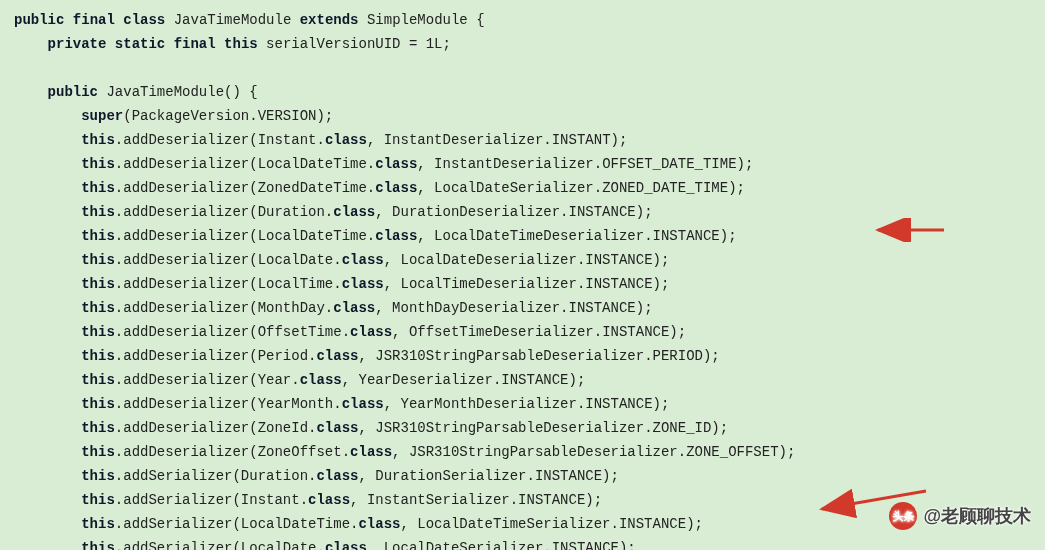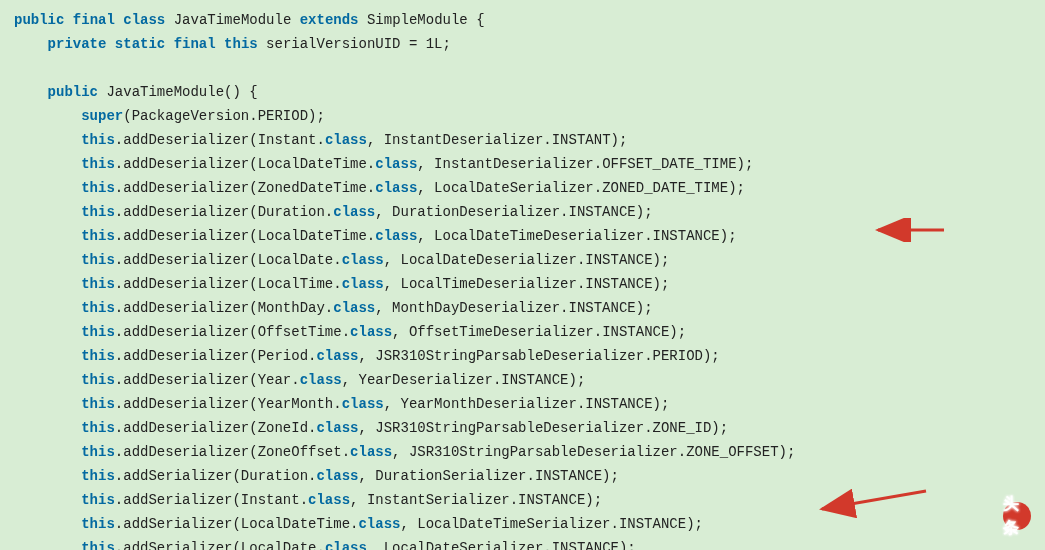--- a/index.html
+++ b/index.html
@@ -12,21 +12,21 @@
     width: 1045px;
     height: 550px;
     overflow: hidden;
     position: relative;
   }
   .code-area {
     padding: 8px 0 0 14px;
     color: #222;
     white-space: pre;
   }
-  .kw { color: #0369a1; font-weight: bold; }
+  .kw { color: #0f172a; font-weight: bold; }
   .arrow {
     position: absolute;
     pointer-events: none;
   }
   .arrow svg { display: block; }
   .watermark {
     position: absolute;
     right: 14px;
     bottom: 20px;
     display: flex;
@@ -40,32 +40,32 @@
   }
   .watermark-logo {
     width: 28px;
     height: 28px;
     border-radius: 50%;
     background: #d2392b;
     display: flex;
     align-items: center;
     justify-content: center;
     color: #fff;
-    font-size: 16px;
+    font-size: 11px;
     font-weight: bold;
   }
 </style>
 </head>
 <body>
 
 <div class="code-area"><span><span class="kw">public</span> <span class="kw">final</span> <span class="kw">class</span> <span>JavaTimeModule</span> <span class="kw">extends</span> <span>SimpleModule {</span></span>
 <span>    <span class="kw">private</span> <span class="kw">static</span> <span class="kw">final</span> <span class="kw">this</span> <span>serialVersionUID = 1L;</span></span>
 
 <span>    <span class="kw">public</span> <span>JavaTimeModule() {</span></span>
-<span>        <span class="kw">super</span><span>(PackageVersion.PERIOD);</span></span>
+<span>        <span class="kw">super</span><span>(PackageVersion.VERSION);</span></span>
 <span>        <span class="kw">this</span><span>.addDeserializer(Instant.</span><span class="kw">class</span><span>, InstantDeserializer.INSTANT);</span></span>
 <span>        <span class="kw">this</span><span>.addDeserializer(LocalDateTime.</span><span class="kw">class</span><span>, InstantDeserializer.OFFSET_DATE_TIME);</span></span>
 <span>        <span class="kw">this</span><span>.addDeserializer(ZonedDateTime.</span><span class="kw">class</span><span>, LocalDateSerializer.ZONED_DATE_TIME);</span></span>
 <span>        <span class="kw">this</span><span>.addDeserializer(Duration.</span><span class="kw">class</span><span>, DurationDeserializer.INSTANCE);</span></span>
 <span>        <span class="kw">this</span><span>.addDeserializer(LocalDateTime.</span><span class="kw">class</span><span>, LocalDateTimeDeserializer.INSTANCE);</span></span>
 <span>        <span class="kw">this</span><span>.addDeserializer(LocalDate.</span><span class="kw">class</span><span>, LocalDateDeserializer.INSTANCE);</span></span>
 <span>        <span class="kw">this</span><span>.addDeserializer(LocalTime.</span><span class="kw">class</span><span>, LocalTimeDeserializer.INSTANCE);</span></span>
 <span>        <span class="kw">this</span><span>.addDeserializer(MonthDay.</span><span class="kw">class</span><span>, MonthDayDeserializer.INSTANCE);</span></span>
 <span>        <span class="kw">this</span><span>.addDeserializer(OffsetTime.</span><span class="kw">class</span><span>, OffsetTimeDeserializer.INSTANCE);</span></span>
 <span>        <span class="kw">this</span><span>.addDeserializer(Period.</span><span class="kw">class</span><span>, JSR310StringParsableDeserializer.PERIOD);</span></span>
@@ -97,13 +97,14 @@
       </marker>
     </defs>
     <line x1="12" y1="24" x2="116" y2="6" stroke="#d2392b" stroke-width="3" marker-start="url(#ah2)"></line>
   </svg>
 </div>
 
 <div class="watermark">
   <div class="watermark-logo">
     <span>头条</span>
   </div>
+  <span>@老顾聊技术</span>
 </div>
 
 </body></html>

